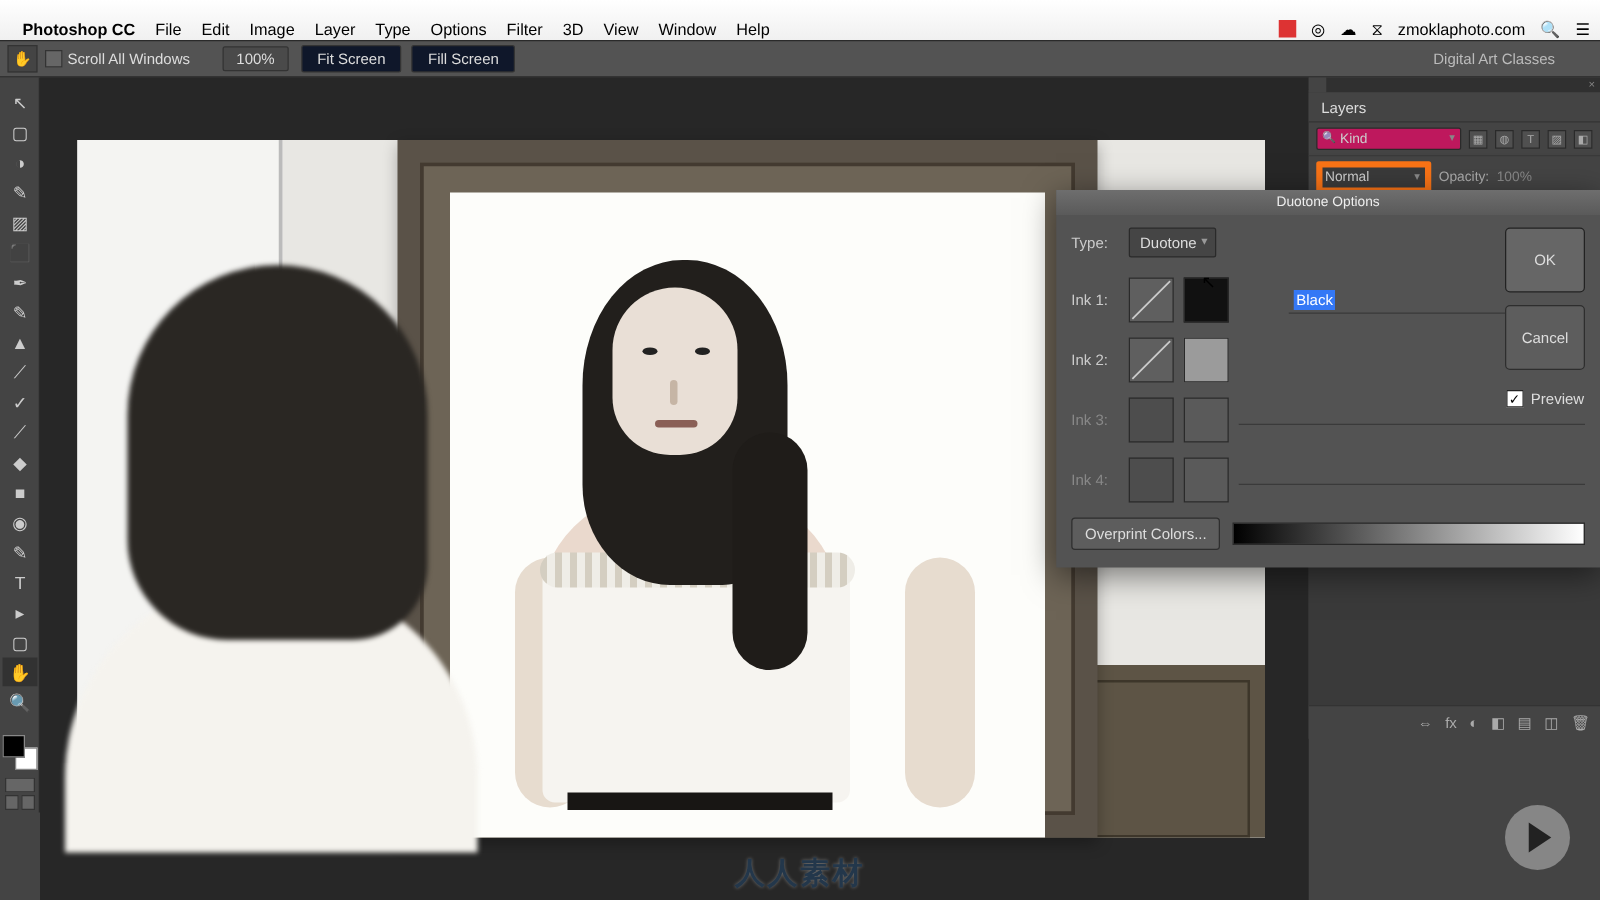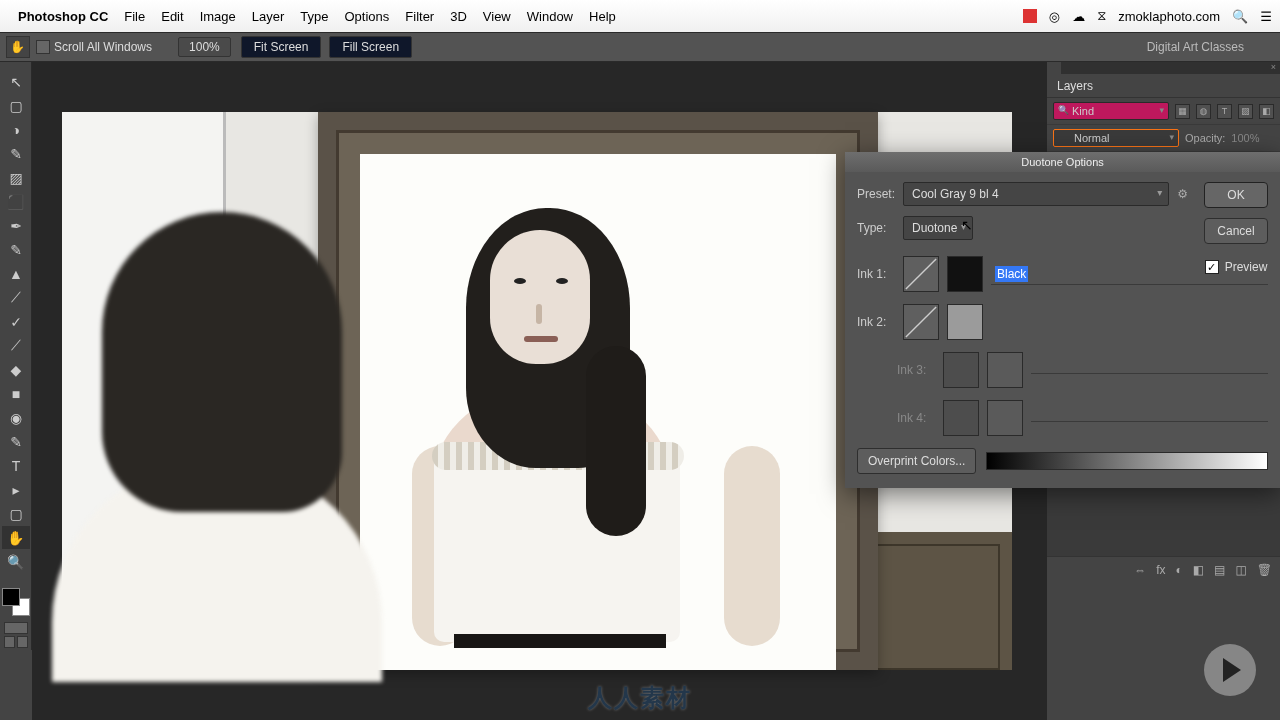--- a/index.html
+++ b/index.html
@@ -1,19 +1,19 @@
 <!DOCTYPE html>
 <html><head>
 <meta charset="utf-8">
 <style>
 * { margin:0; padding:0; box-sizing:border-box; font-family: Helvetica, Arial, sans-serif; }
 body { width:1280px; height:720px; background:#444; overflow:hidden; position:relative; }
 
 
-.mac-menubar { height:22px; background:linear-gradient(#fff,#f0f0f0); display:flex; align-items:center; padding:16px 8px; font-size:13px; color:#000; }
+.mac-menubar { height:22px; background:linear-gradient(#fff,#f0f0f0); display:flex; padding:16px 8px; font-size:13px; color:#000; }
 .mac-menubar .apple { font-size:14px; margin-right:10px; }
 .mac-menubar .app-name { font-weight:700; margin-right:16px; }
 .mac-menubar .menu-item { margin-right:16px; }
 .mac-menubar .spacer { flex:1; }
 .mac-menubar .sys-icon { margin-left:12px; font-size:13px; }
 .mac-menubar .red-sq { width:14px; height:14px; background:#d33; margin-left:10px; }
 
 
 .options-bar { height:30px; background:#535353; display:flex; align-items:center; padding:0 6px; font-size:12px; color:#ddd; border-top:1px solid #2a2a2a; border-bottom:1px solid #2a2a2a; }
 .options-bar .tool-ind { width:24px; height:22px; background:#444; border:1px solid #333; margin-right:6px; display:flex; align-items:center; justify-content:center; }
@@ -72,21 +72,21 @@
 .layers { position:absolute; right:0; top:62px; width:233px; background:#444; color:#ccc; font-size:11px; }
 .layers .tabstrip { height:12px; background:#303030; display:flex; }
 .layers .tabstrip .t { width:14px; height:12px; background:#444; }
 .layers .tabstrip .x { margin-left:auto; color:#888; padding:0 4px; font-size:9px;}
 .layers .panel-tab { height:24px; background:#444; display:flex; align-items:center; padding:0 10px; font-size:12px; color:#ddd; border-bottom:1px solid #333;}
 .layers .row { display:flex; align-items:center; padding:4px 6px; gap:6px; border-bottom:1px solid #3a3a3a; }
 .layers .kind-sel { flex:1; background:#be185d; border:1px solid #2a2a2a; padding:2px 16px 2px 18px; border-radius:2px; position:relative; }
 .layers .kind-sel::before{content:"🔍";position:absolute;left:4px;top:2px;font-size:9px;color:#888;}
 .layers .kind-sel::after{content:"▾";position:absolute;right:4px;top:2px;font-size:9px;color:#888;}
 .layers .micon{width:15px;height:15px;border:1px solid #2a2a2a;background:#505050;display:flex;align-items:center;justify-content:center;font-size:9px;color:#aaa;}
-.layers .blend-sel { background:#3a3a3a; border:1px solid #f97316; padding:2px 16px 2px 20px; border-radius:2px; position:relative; width:126px;}
+.layers .blend-sel { background:#3a3a3a; border:5px solid #f97316; padding:2px 16px 2px 2px; border-radius:2px; position:relative; width:92px;}
 .layers .blend-sel::after{content:"▾";position:absolute;right:4px;top:2px;font-size:9px;color:#888;}
 .layers .lbl { color:#aaa; }
 .layers .val { color:#888; }
 .layers .body-fill { height:380px; background:#3a3a3a; }
 .layers .footer { display:flex; justify-content:flex-end; gap:10px; padding:6px 8px; background:#444; border-top:1px solid #333;}
 .layers .footer span { font-size:12px; color:#aaa; }
 
 
 .dialog { position:absolute; left:845px; top:152px; width:435px; background:#535353; color:#ddd; font-size:12px; box-shadow:0 6px 24px rgba(0,0,0,.5); }
 .dialog .titlebar { height:20px; background:linear-gradient(#6e6e6e,#5a5a5a); text-align:center; font-size:11px; line-height:20px; color:#eee; }
@@ -94,30 +94,30 @@
 .dialog .line { display:flex; align-items:center; margin-bottom:10px; }
 .dialog .lab { width:46px; color:#ccc; }
 .dialog .preset-sel { flex:1; background:#454545; border:1px solid #2a2a2a; padding:4px 18px 4px 8px; border-radius:2px; position:relative; }
 .dialog .preset-sel::after{content:"▾";position:absolute;right:6px;top:4px;font-size:10px;color:#999;}
 .dialog .gear { margin-left:8px; color:#aaa; }
 .dialog .type-sel { width:70px; background:#454545; border:1px solid #2a2a2a; padding:4px 18px 4px 8px; border-radius:2px; position:relative; }
 .dialog .type-sel::after{content:"▾";position:absolute;right:6px;top:4px;font-size:10px;color:#999;}
 .dialog .cursor { position:absolute; font-size:14px; color:#000; pointer-events:none; }
 .dialog .ink-row { display:flex; align-items:center; margin-bottom:12px; }
 .dialog .ink-lab { width:46px; color:#ccc; }
-.dialog .ink-lab.dim { color:#888;margin-left:40px; }
+.dialog .ink-lab.dim { color:#888; }
 .dialog .curve-box { width:36px; height:36px; background:#5f5f5f; border:1px solid #2a2a2a; margin-right:8px; position:relative; }
 .dialog .curve-box svg { position:absolute; inset:0; }
 .dialog .curve-box.dim { background:#4d4d4d; }
 .dialog .swatch { width:36px; height:36px; border:1px solid #2a2a2a; margin-right:8px; }
 .dialog .ink-name { flex:1; padding:3px 4px; border-bottom:1px solid #3a3a3a; }
-.dialog .ink-name.sel { color:#fff; }
+.dialog .ink-name.sel { color:#fff;margin-left:40px; }
 .dialog .ink-name.sel span { background:#3478f6; padding:1px 2px; }
 .dialog .btn-col { position:absolute; right:12px; top:10px; width:64px; display:flex; flex-direction:column; gap:10px; align-items:center; }
-.dialog .dbtn { width:64px; padding:5px 0; text-align:center; background:#5d5d5d; border:1px solid #2e2e2e; border-radius:4px; cursor:default; }
+.dialog .dbtn { width:64px; padding:18px 0; text-align:center; background:#5d5d5d; border:1px solid #2e2e2e; border-radius:4px; cursor:default; }
 .dialog .dbtn.primary { background:#666; border-color:#222; }
 .dialog .prev { display:flex; align-items:center; gap:6px; margin-top:6px; }
 .dialog .prev .cb { width:14px; height:14px; background:#fff; border:1px solid #222; display:flex; align-items:center; justify-content:center; font-size:11px; color:#000; }
 .dialog .over-row { display:flex; align-items:center; gap:10px; }
 .dialog .over-btn { padding:5px 10px; background:#5d5d5d; border:1px solid #2e2e2e; border-radius:3px; }
 .dialog .gradient { flex:1; height:18px; background:linear-gradient(90deg,#000,#fff); border:1px solid #2a2a2a; }
 
 
 .play-btn { position:absolute; right:24px; bottom:24px; width:52px; height:52px; border-radius:50%; background:rgba(200,200,200,.5); display:flex; align-items:center; justify-content:center; }
 .play-btn::before{content:"";width:0;height:0;border-left:18px solid #222;border-top:12px solid transparent;border-bottom:12px solid transparent;margin-left:4px;}
@@ -282,25 +282,20 @@
   <div class="body">
     <div class="btn-col">
       <div class="dbtn primary">OK</div>
       <div class="dbtn">Cancel</div>
       <div class="prev">
         <div class="cb">✓</div>
         <span>Preview</span>
       </div>
     </div>
 
-    <div class="line" style="padding-right:80px;">
-      <span class="lab">Preset:</span>
-      <div class="preset-sel">Cool Gray 9 bl 4</div>
-      <span class="gear">⚙</span>
-    </div>
 
     <div class="line" style="margin-bottom:16px;">
       <span class="lab">Type:</span>
       <div class="type-sel">Duotone</div>
       <span class="cursor" style="left:116px;top:45px;">↖</span>
     </div>
 
     <div class="ink-row">
       <span class="ink-lab">Ink 1:</span>
       <div class="curve-box">

